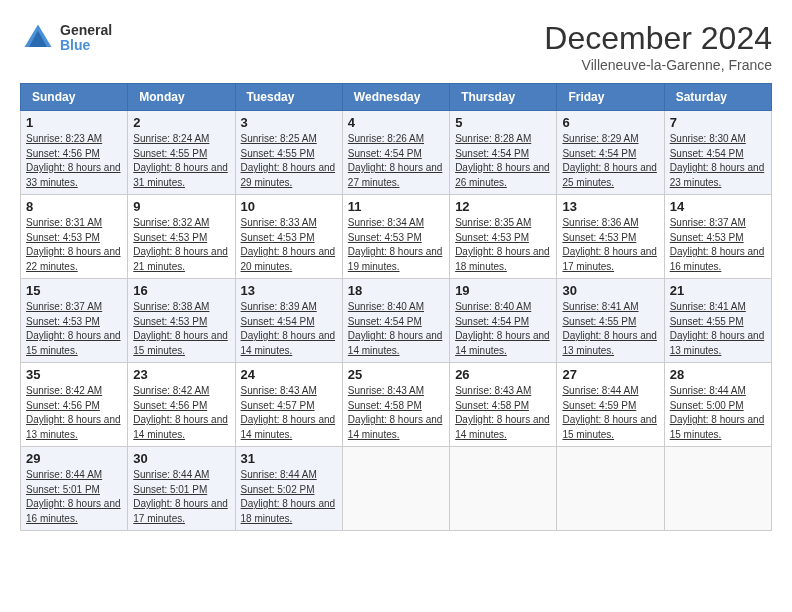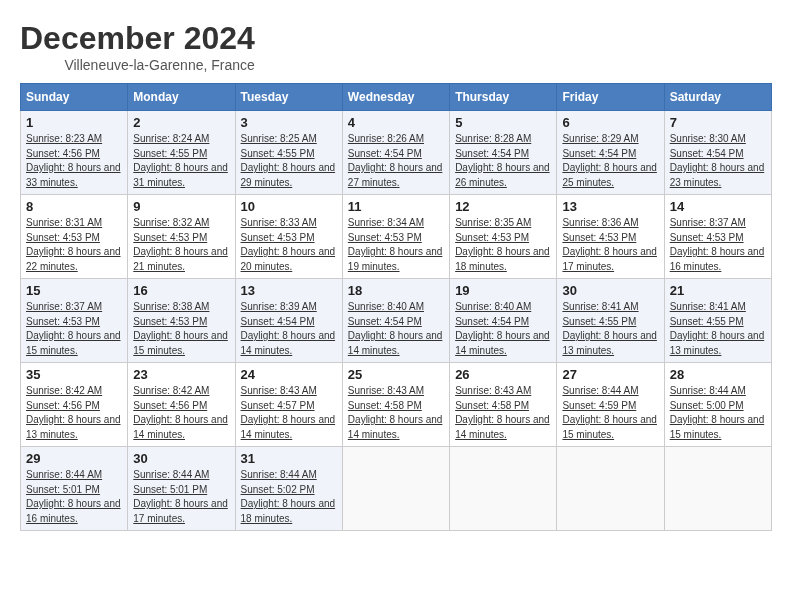--- a/index.html
+++ b/index.html
@@ -33,38 +33,38 @@
     .logo-text span:last-child { color: #4a90d9; }
     .logo-icon {
       width: 36px;
       height: 36px;
     }
     .title-block {
       text-align: right;
     }
     .title-block h1 {
       font-size: 32px;
-      font-weight: bold;
+      font-weight: normal;
       color: #333;
     }
     .title-block h2 {
       font-size: 14px;
       font-weight: normal;
       color: #555;
     }
     table {
       width: 100%;
       border-collapse: collapse;
       font-size: 10.5px;
     }
     thead tr th {
       background-color: #4a7ebf;
       color: #fff;
       text-align: left;
-      padding: 6px 5px;
+      padding: 6px 11px;
       font-size: 12px;
       font-weight: bold;
       border: 1px solid #3a6eaf;
     }
     tbody tr td {
       border: 1px solid #ccc;
       padding: 4px 5px;
       vertical-align: top;
       width: calc(100% / 7);
       min-height: 70px;
@@ -89,20 +89,30 @@
       text-decoration: underline;
     }
     .empty-cell {
       background-color: #f9f9f9 !important;
     }
   </style>
 </head>
 <body>
 
 <div class="header">
+  <div class="logo">
+    <svg class="logo-icon" viewBox="0 0 40 40">
+      <polygon points="20,5 35,30 5,30" fill="#4a90d9"></polygon>
+      <polygon points="20,12 30,30 10,30" fill="#2a6ab0"></polygon>
+    </svg>
+    <div class="logo-text">
+      <span>General</span>
+      <span>Blue</span>
+    </div>
+  </div>
   <div class="title-block">
     <h1>December 2024</h1>
     <h2>Villeneuve-la-Garenne, France</h2>
   </div>
 </div>
 
 <table>
   <thead>
     <tr id="weekday-header">
         <th>Sunday</th>

